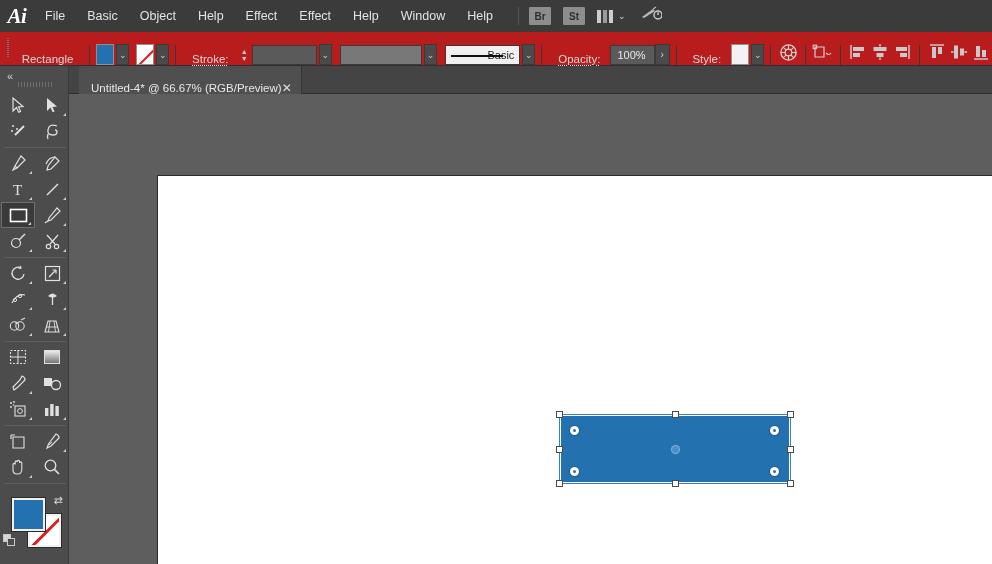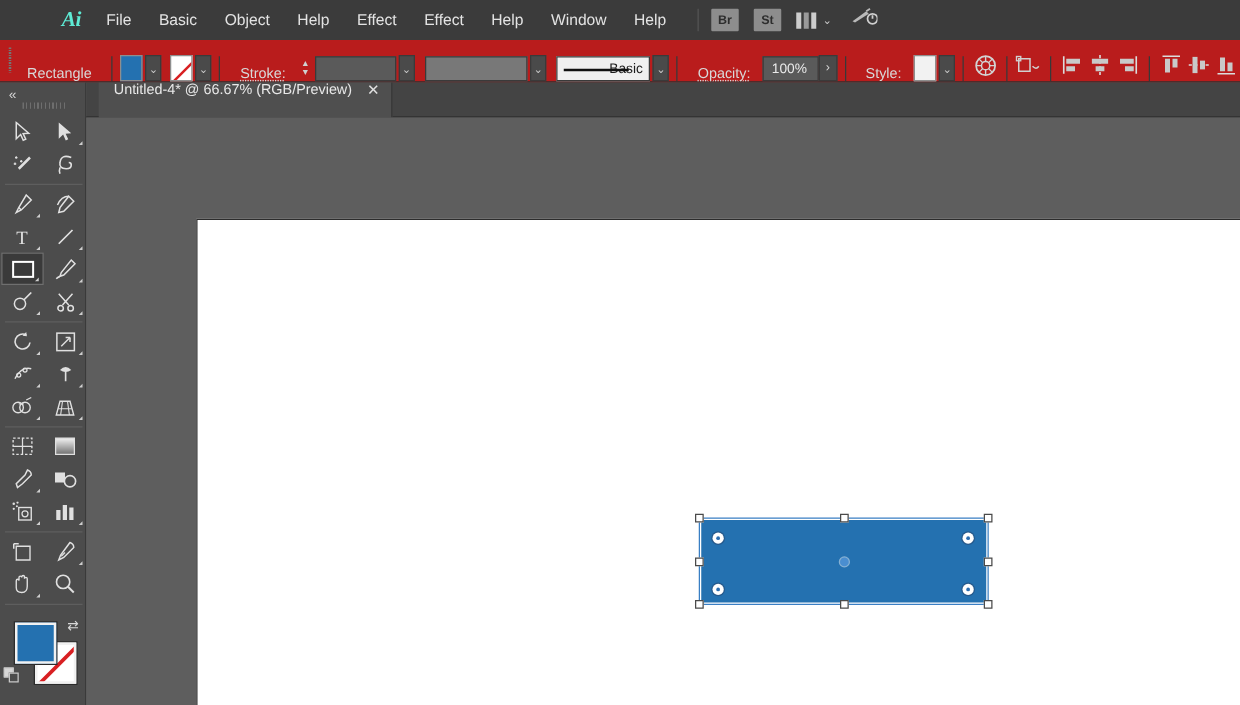--- a/index.html
+++ b/index.html
@@ -24,24 +24,23 @@
     position: absolute; left: 0; top: 0;
     width: 992px; height: 32px;
     background: #3b3b3b;
     display: flex; align-items: center;
     box-sizing: border-box;
   }
   .ai-logo {
     width: 34px; height: 32px;
     display: flex; align-items: center; justify-content: center;
     font-family: "Liberation Serif", serif;
-    font-size: 17px; font-weight: bold; font-style: italic;
-    color: #5eead4;
+    font-size: 21px; font-weight: bold; font-style: italic;
+    color: #ffffff;
     letter-spacing: -0.5px;
-    margin-left: 40px;
   }
   .menu-item {
     height: 32px; padding: 17px 11px;
     display: flex; align-items: center;
     font-size: 12.5px; color: #e3e3e3;
     cursor: default; white-space: nowrap;
   }
   .mb-sep {
     width: 1px; height: 18px; background: #555; margin: 0 10px 0 14px;
   }
@@ -227,21 +226,21 @@
     width: 923px; height: 28px;
     background: #444444;
     border-bottom: 1px solid #2f2f2f;
     box-sizing: border-box;
   }
   .doctab {
     position: absolute; left: 10px; top: 0;
     height: 28px; padding: 0 9px 0 12px;
     background: #4f4f4f;
     border-right: 1px solid #343434;
-    display: flex; align-items: flex-start; gap: 12px;
+    display: flex; align-items: flex-end; 
     box-sizing: border-box;
   }
   .doctab-title { font-size: 11.5px; color: #e8e8e8; white-space: nowrap; }
   .doctab-close { font-size: 12px; color: #e0e0e0; line-height: 1; }
 
   
   .canvaswrap {
     position: absolute; left: 69px; top: 94px;
     width: 923px; height: 470px;
     background: #5e5e5e; overflow: hidden;

